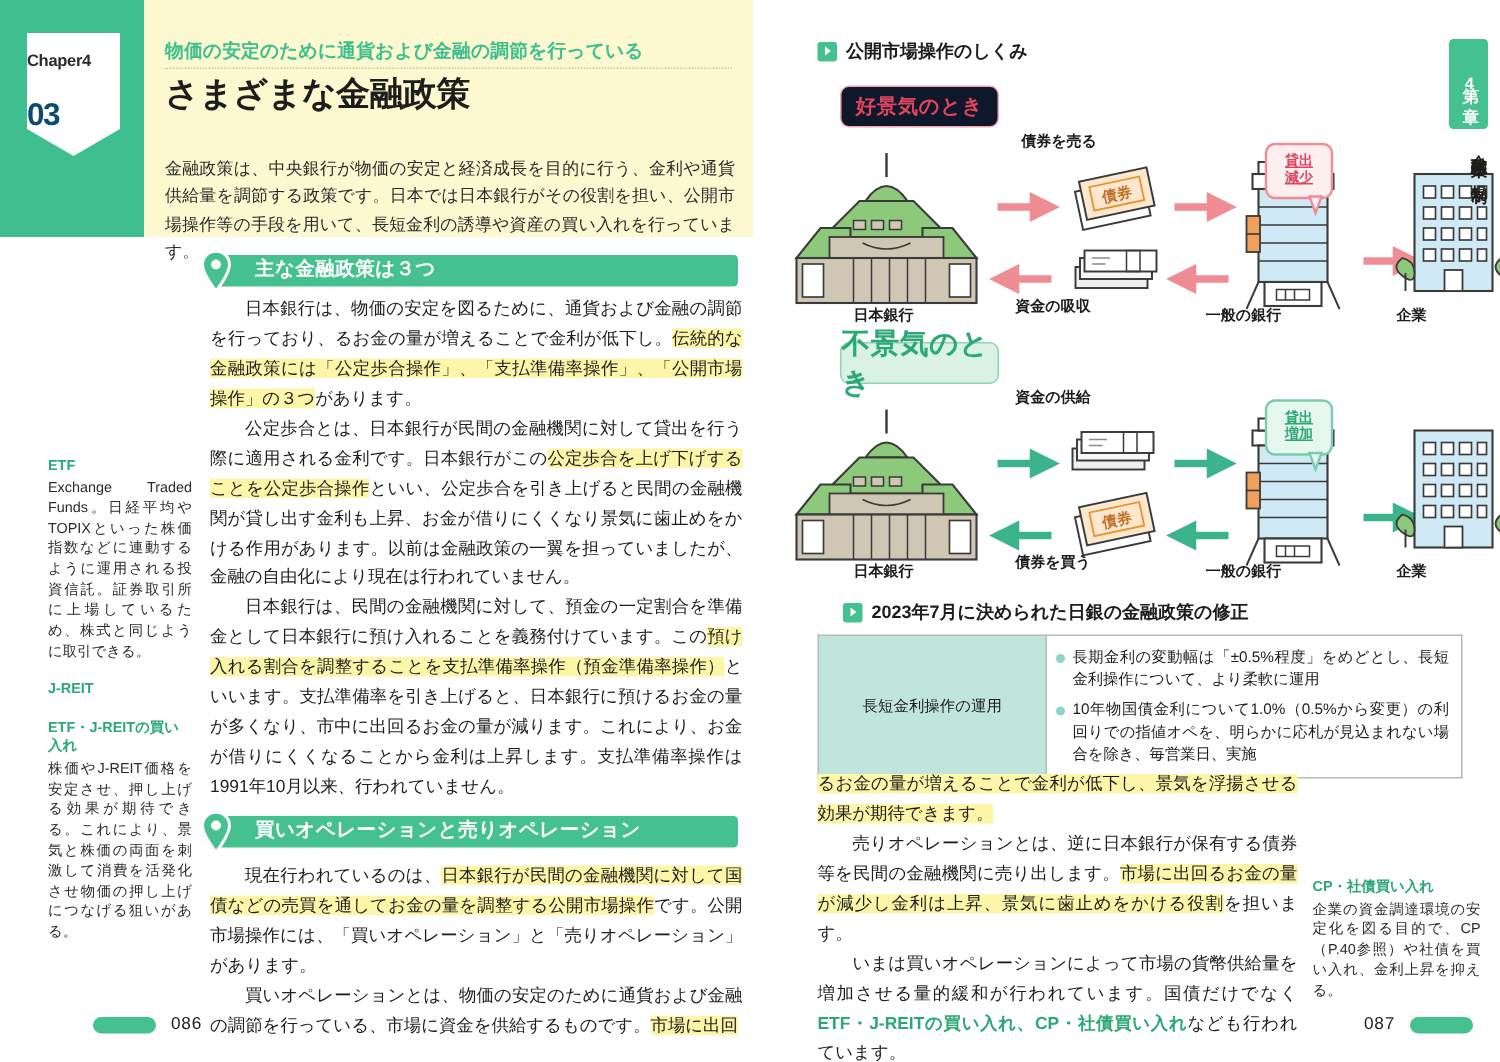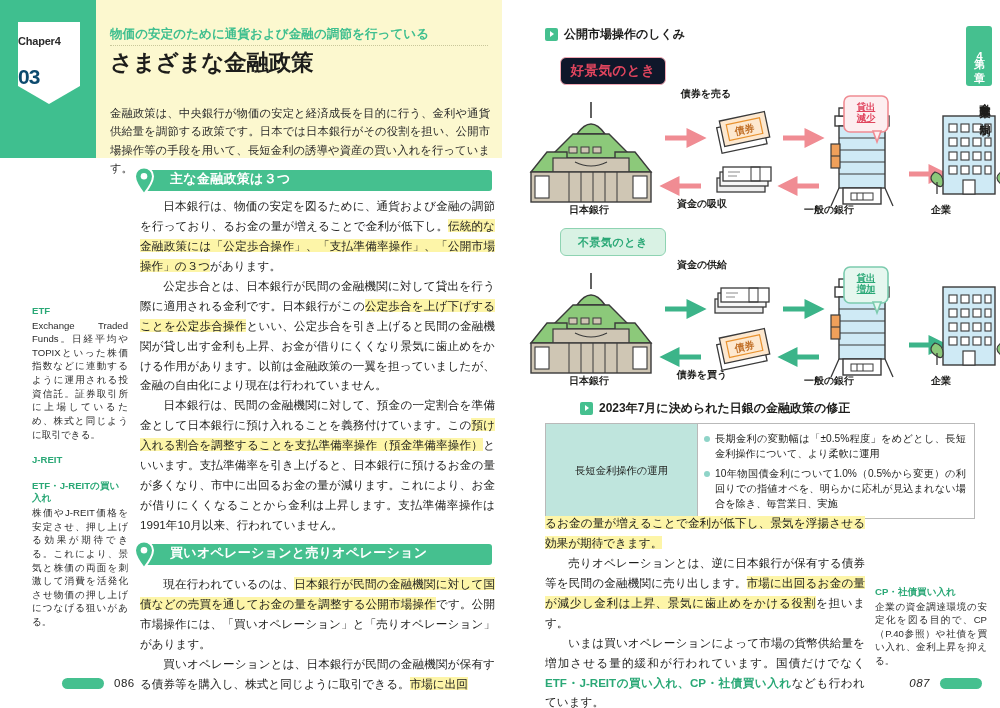--- a/index.html
+++ b/index.html
@@ -74,21 +74,21 @@
 
   .badge-pink {
     display: inline-flex; align-items: center; justify-content: center;
     background: #0f172a; border: 1.4px solid #f2a8b4; border-radius: 6px;
     color: #e0455e; font-size: 13.5px; font-weight: bold; letter-spacing: 0.5px;
     width: 106px; height: 28px;
   }
   .badge-green {
     display: inline-flex; align-items: center; justify-content: center;
     background: #d9f2e4; border: 1.4px solid #8ed3b2; border-radius: 6px;
-    color: #2aa876; font-size: 11px; font-weight: bold; letter-spacing: 0.5px;
+    color: #2aa876; font-size: 19px; font-weight: bold; letter-spacing: 0.5px;
     width: 106px; height: 28px;
   }
   .diag-label { position: absolute; font-size: 10px; font-weight: bold; color: #1d1d1b; text-align: center; }
   .bubble-txt { font-size: 9.3px; font-weight: bold; line-height: 1.2; text-align: center; text-decoration: underline; }
 
   
   .tbl { width: 430px; border-collapse: collapse; }
   .tbl td { border: 1px solid #b9b9b9; vertical-align: middle; }
   .tbl td.k { background: #bfe5dd; width: 152px; text-align: center; font-size: 10.3px; color: #1d1d1b; padding: 6px 4px; }
   .tbl td.v { background: #fff; padding: 7px 8px 7px 6px; }
@@ -110,21 +110,21 @@
     display: flex; align-items: center; justify-content: center; letter-spacing: 1px;
   }
   .vtab-txt {
     margin-top: 8px; width: 26px; font-size: 11px; color: #1d1d1b; font-weight: bold;
     writing-mode: vertical-rl; text-orientation: upright; letter-spacing: 1.5px;
     display: flex; justify-content: center;
   }
 
   
   .foot-l { position: absolute; left: 18px; bottom: 19px; display: flex; align-items: center; margin-left: 44px; }
-  .foot-r { position: absolute; right: 18px; bottom: 19px; display: flex; align-items: center; font-style: italic; }
+  .foot-r { position: absolute; right: 18px; bottom: 19px; display: flex; align-items: center; }
   .foot-pill { width: 42px; height: 11px; background: #45c08f; border-radius: 6px; }
   .foot-num { font-size: 11.5px; color: #1d1d1b; letter-spacing: 0.5px; }
   .foot-l .foot-num { margin-left: 10px; }
   .foot-r .foot-num { margin-right: 10px; }
 
   svg { display: block; overflow: visible; }
 </style>
 </head>
 <body>
 
@@ -175,21 +175,21 @@
     <p class="para"><span>　日本銀行は、民間の金融機関に対して、預金の一定割合を準備金として日本銀行に預け入れることを義務付けています。この</span><mark class="hl">預け入れる割合を調整することを支払準備率操作（預金準備率操作）</mark><span>といいます。支払準備率を引き上げると、日本銀行に預けるお金の量が多くなり、市中に出回るお金の量が減ります。これにより、お金が借りにくくなることから金利は上昇します。支払準備率操作は1991年10月以来、行われていません。</span></p>
     <div style="height:9px"></div>
     <div class="sec-head" style="position:relative; left:0; top:0; width:352px; margin-bottom:9px;">
       <svg class="pin" viewBox="0 0 26 30">
         <path d="M13 1.5c-5 0-9 3.9-9 8.8 0 6.4 9 17.8 9 17.8s9-11.4 9-17.8c0-4.9-4-8.8-9-8.8z" fill="#45c08f" stroke="#ffffff" stroke-width="2"></path>
         <circle cx="13" cy="10.3" r="3.3" fill="#ffffff"></circle>
       </svg>
       <span>買いオペレーションと売りオペレーション</span>
     </div>
     <p class="para"><span>　現在行われているのは、</span><mark class="hl">日本銀行が民間の金融機関に対して国債などの売買を通してお金の量を調整する公開市場操作</mark><span>です。公開市場操作には、「買いオペレーション」と「売りオペレーション」があります。</span></p>
-    <p class="para"><span>　買いオペレーションとは、日本銀行が民間の金融機関が保有する債券等を購入し、株式と同じように取引できる。</span><mark class="hl">市場に出回</mark></p>
+    <p class="para"><span>　買いオペレーションとは、物価の安定のために通貨および金融の調節を行っている、市場に資金を供給するものです。</span><mark class="hl">市場に出回</mark></p>
   </div>
 
   <div class="rp">
 
     <div class="fig-title" style="position:absolute; left:40px; top:26px;">
       <span class="sq"></span>
       <span>公開市場操作のしくみ</span>
     </div>
 
     <div style="position:absolute; left:55px; top:57px;" class="badge-pink">
@@ -416,21 +416,21 @@
     </svg>
     <div style="position:absolute; left:344px; top:273px; width:34px; color:#2aa876;" class="bubble-txt">
       <div>貸出</div>
       <div>増加</div>
     </div>
 
     <div class="diag-label" style="left:38px; top:374px; width:92px;">日本銀行</div>
     <div class="diag-label" style="left:283px; top:374px; width:82px;">一般の銀行</div>
     <div class="diag-label" style="left:395px; top:374px; width:82px;">企業</div>
 
-    <div class="fig-title" style="position:absolute; left:54px; top:400px;padding-left:21px;">
+    <div class="fig-title" style="position:absolute; left:36px; top:400px;padding-left:21px;">
       <span class="sq"></span>
       <span>2023年7月に決められた日銀の金融政策の修正</span>
     </div>
 
     <table class="tbl" style="position:absolute; left:40px; top:423px;">
       <tbody>
           <tr>
         <td class="k">長短金利操作の運用</td>
         <td class="v">
           <ul>

